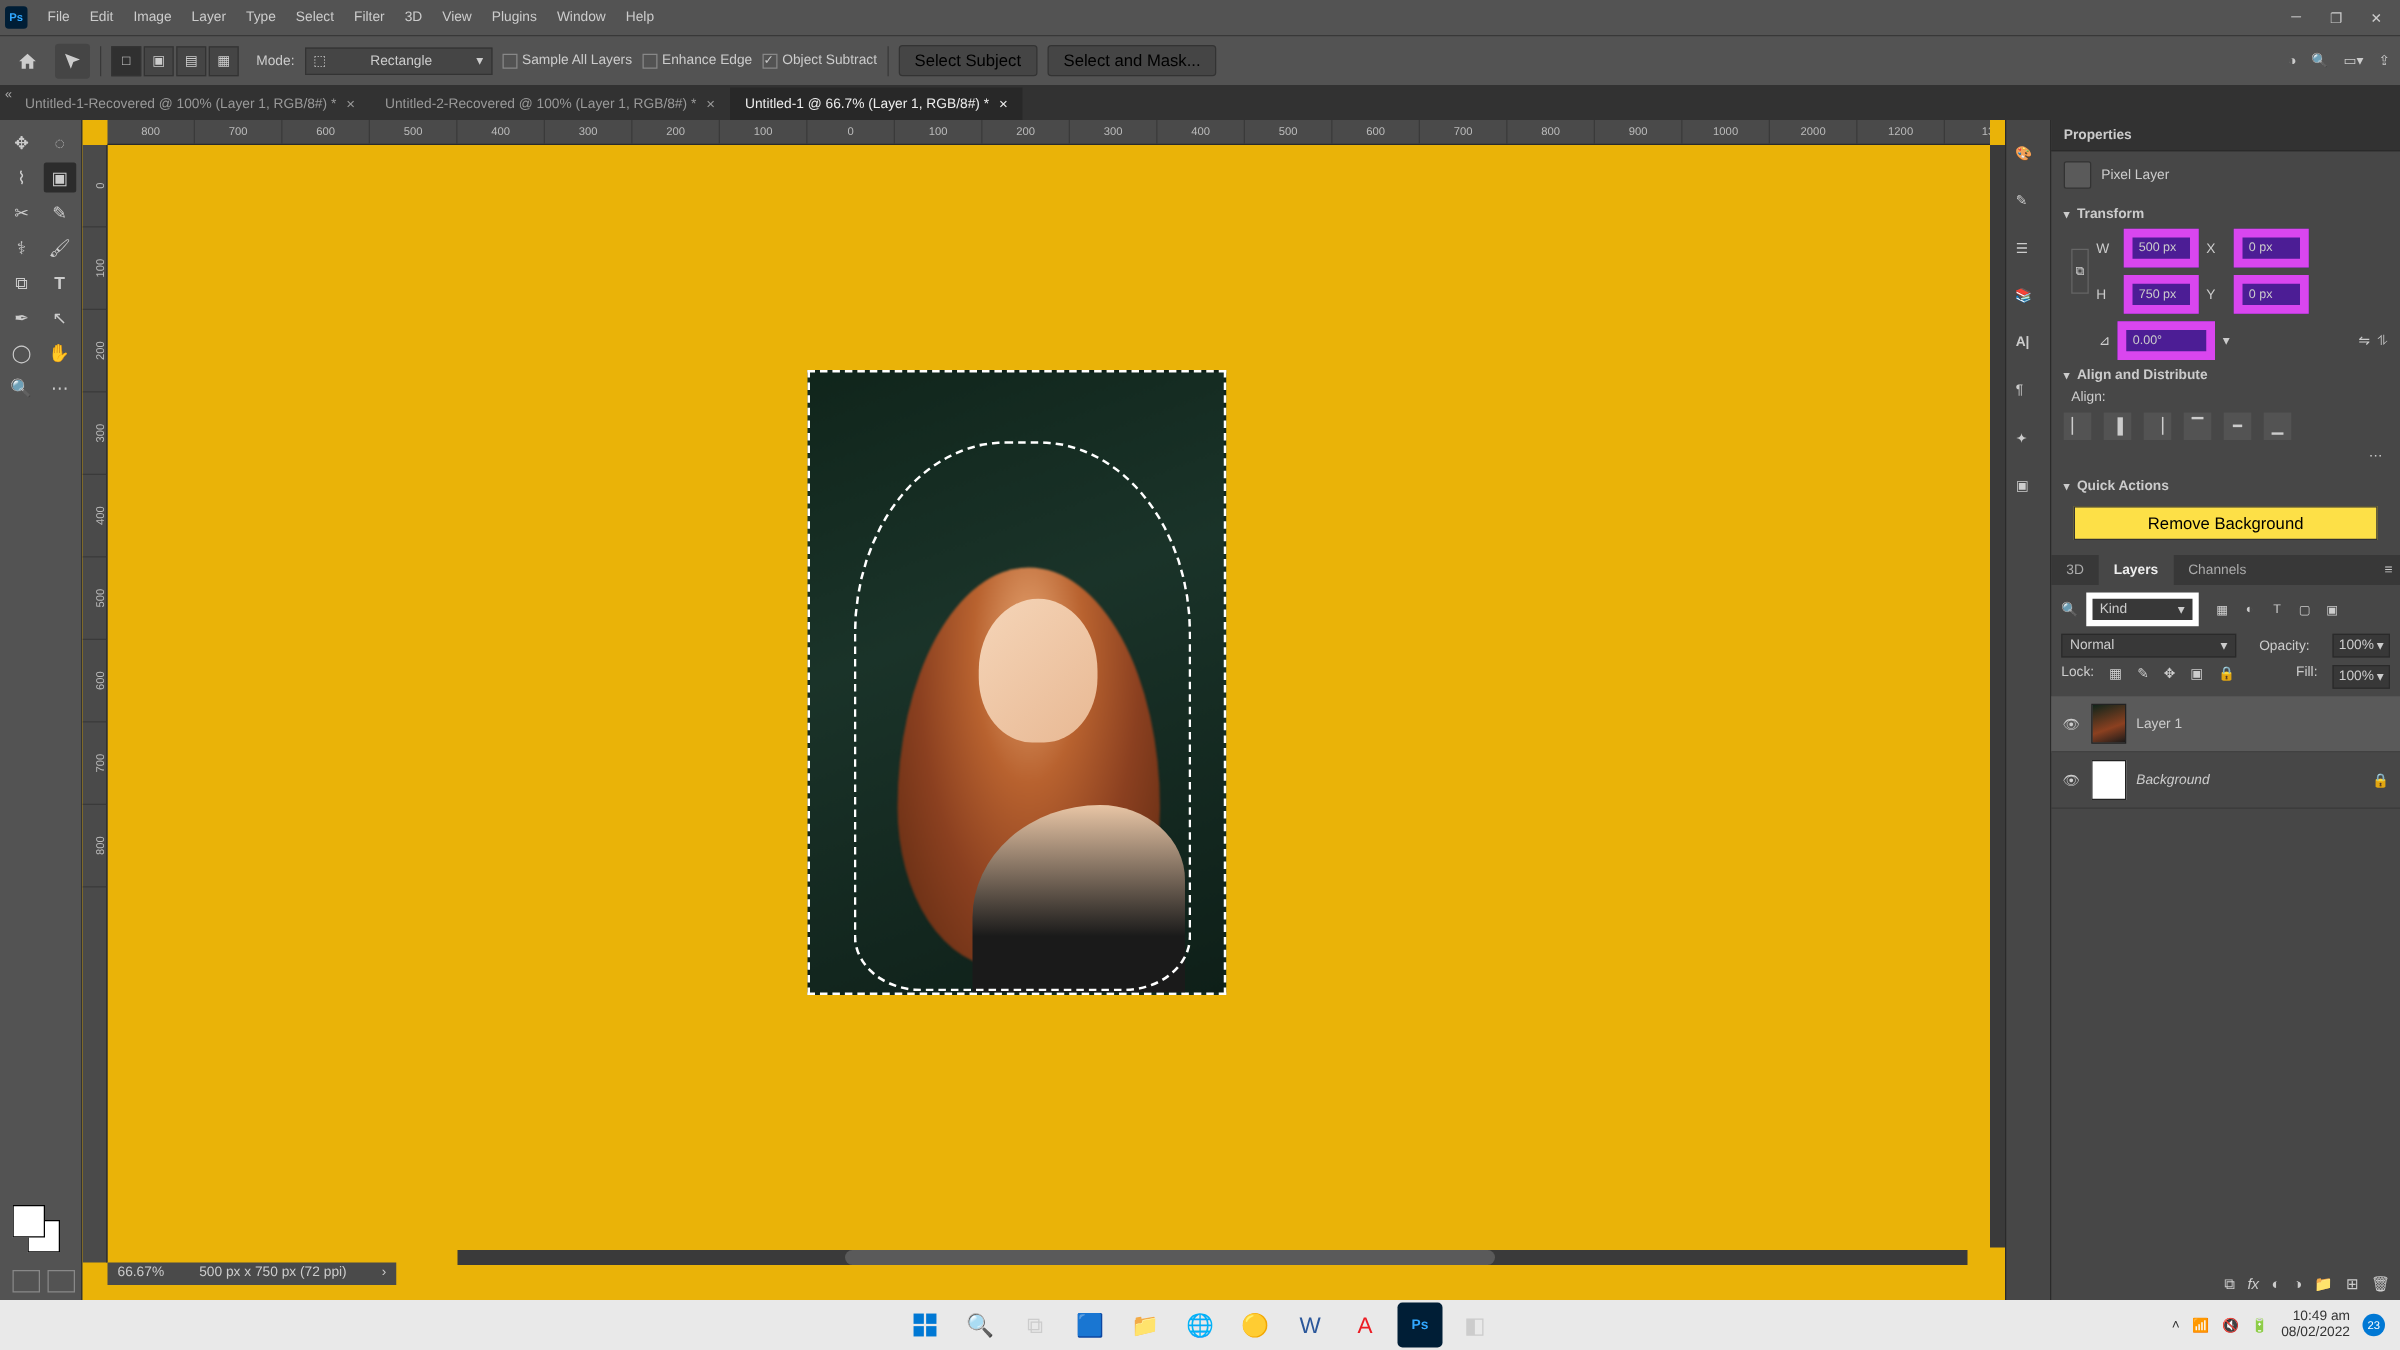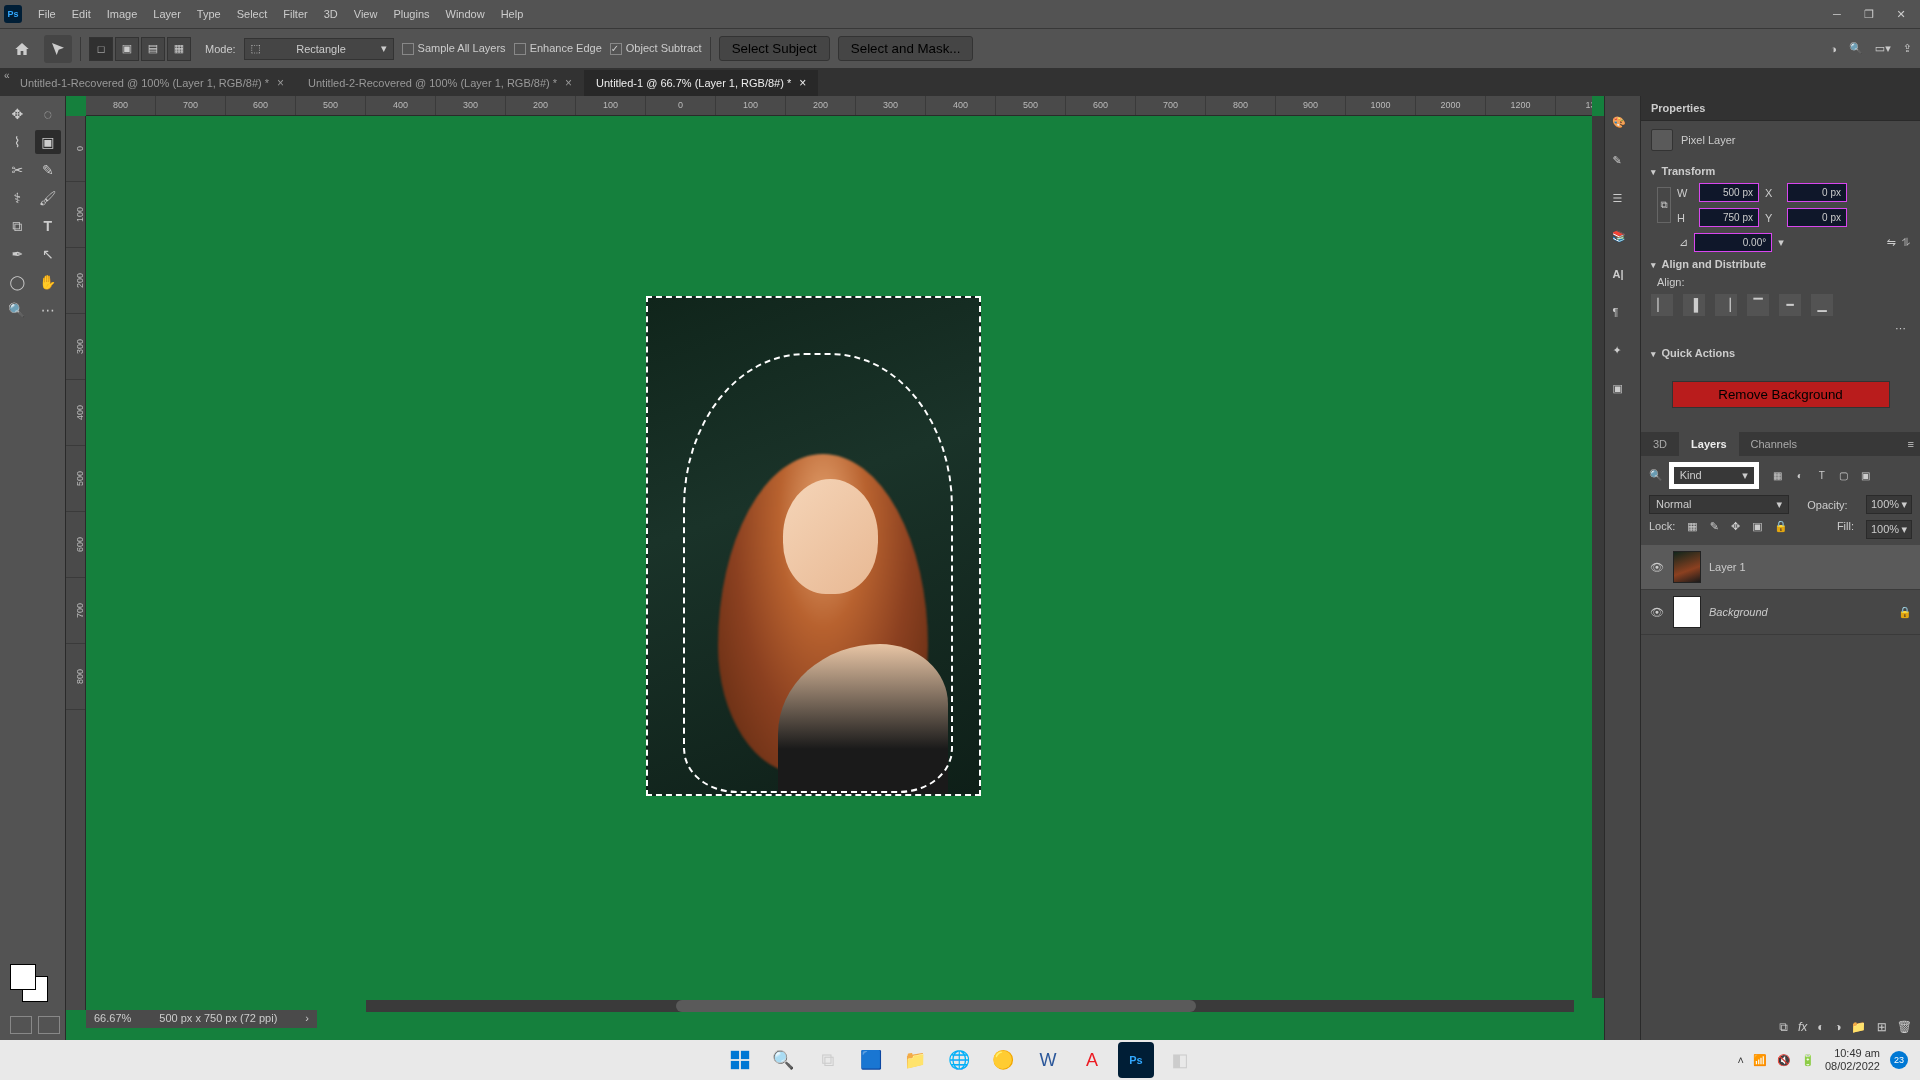--- a/index.html
+++ b/index.html
@@ -42,21 +42,21 @@
 .tool-row { display: flex; gap: 4px; }
 .tool { width: 28px; height: 24px; display: flex; align-items: center; justify-content: center; border-radius: 2px; font-size: 14px; }
 .tool.selected { background: #2c2c2c; }
 .color-swatch { position: relative; width: 40px; height: 40px; margin-top: auto; margin-left: 6px; }
 .fg-color { position: absolute; width: 26px; height: 26px; background: #fff; border: 1px solid #000; top: 0; left: 0; z-index: 2; }
 .bg-color { position: absolute; width: 26px; height: 26px; background: #fff; border: 1px solid #000; top: 12px; left: 12px; }
 .mask-mode { display: flex; gap: 6px; margin-top: 8px; margin-left: 6px; }
 .mask-btn { width: 22px; height: 18px; border: 1px solid #888; }
 
 
-.canvas-wrap { flex: 1; background: #15803d; position: relative; overflow: hidden; }
+.canvas-wrap { flex: 1; background: #eab308; position: relative; overflow: hidden; }
 .ruler-top { position: absolute; top: 0; left: 20px; right: 12px; height: 20px; background: #4a4a4a; display: flex; overflow: hidden; border-bottom: 1px solid #2a2a2a; }
 .ruler-top .tick { width: 70px; text-align: center; font-size: 9px; color: #bbb; padding-top: 4px; border-right: 1px solid #3a3a3a; flex-shrink: 0; }
 .ruler-left { position: absolute; top: 20px; left: 0; width: 20px; bottom: 30px; background: #4a4a4a; display: flex; flex-direction: column; border-right: 1px solid #2a2a2a; font-size: 9px; color: #bbb; }
 .ruler-left .vtick { height: 66px; writing-mode: vertical-rl; text-orientation: mixed; padding-left: 2px; border-bottom: 1px solid #3a3a3a; display: flex; align-items: flex-start; justify-content: center; }
 .vtick span { transform: rotate(180deg); display: block; line-height: 1; }
 .canvas-image { position: absolute; top: 200px; left: 580px; width: 335px; height: 500px; background: linear-gradient(160deg, #10251b 0%, #1a3329 40%, #0e1f18 100%); border: 2px dashed #fff; overflow: hidden; }
 .person { position: absolute; bottom: 0; left: 40px; width: 260px; height: 390px; }
 .hair { position: absolute; top: 50px; left: 30px; width: 210px; height: 320px; background: radial-gradient(ellipse at 50% 20%, #e6a572 0%, #b8622f 30%, #8b4020 60%, #5a2810 100%); border-radius: 50% 50% 40% 40% / 60% 60% 40% 40%; filter: blur(1px); }
 .face { position: absolute; top: 75px; left: 95px; width: 95px; height: 115px; background: linear-gradient(135deg, #f5d5b8 0%, #e8b893 100%); border-radius: 50% 50% 45% 45%; }
 .shoulder { position: absolute; bottom: 0; left: 90px; width: 170px; height: 150px; background: linear-gradient(180deg, #e8c5a5 0%, #1a1a1a 70%); border-radius: 60% 40% 0 0; }
@@ -74,25 +74,25 @@
 
 .right-panels { width: 280px; background: #474747; display: flex; flex-direction: column; border-left: 1px solid #2a2a2a; }
 .panel-tab { padding: 6px 10px; background: #323232; font-weight: bold; border-bottom: 1px solid #2a2a2a; }
 .panel-body { padding: 8px 10px; }
 .pixel-layer { display: flex; align-items: center; gap: 8px; margin-bottom: 8px; }
 .px-icon { width: 22px; height: 22px; background: #5a5a5a; border-radius: 2px; border: 1px solid #333; }
 .section-head { display: flex; align-items: center; gap: 6px; font-weight: bold; padding: 6px 0; }
 .chev::before { content: "▾"; font-size: 9px; }
 .transform-grid { display: grid; grid-template-columns: 14px 16px 60px 16px 60px; gap: 6px 6px; align-items: center; margin-left: 6px; }
 .link-icon { grid-row: span 2; border: 1px solid #666; height: 36px; display: flex; align-items: center; justify-content: center; font-size: 10px; }
-.num-input { background: #0f172a; padding: 3px 5px; border: 1px solid #d946ef; font-size: 10px; text-align: right; }
+.num-input { background: #4c1d95; padding: 3px 5px; border: 7px solid #d946ef; font-size: 10px; }
 .rotate-row { display: flex; align-items: center; gap: 6px; margin-top: 6px; margin-left: 28px; }
 .align-row { display: flex; gap: 10px; margin-top: 6px; }
 .align-btn { width: 22px; height: 22px; background: #535353; display: flex; align-items: center; justify-content: center; font-size: 12px; }
-.remove-bg-btn { width: 218px; padding: 5px 0; background: #b91c1c; border: 1px solid #333; text-align: center; margin: 16px auto; display: block; }
+.remove-bg-btn { width: 243px; padding: 5px 0; background: #fde047; border: 1px solid #333; text-align: center; margin: 4px auto; display: block; }
 .layers-tabs { display: flex; background: #383838; }
 .ltab { padding: 6px 12px; color: #aaa; }
 .ltab.active { background: #474747; color: #eee; font-weight: bold; }
 .layers-controls { padding: 6px 8px; display: flex; flex-direction: column; gap: 6px; }
 .kind-row { display: flex; align-items: center; gap: 6px; }
 .kind-select { background: #383838; padding: 2px 6px; width: 90px; display: flex; justify-content: space-between; border: 5px solid #ffffff; }
 .filter-icons { display: flex; gap: 8px; margin-left: 6px; }
 .filter-icons span { width: 14px; height: 14px; display: flex; align-items: center; justify-content: center; font-size: 10px; }
 .blend-row { display: flex; align-items: center; justify-content: space-between; }
 .blend-select { background: #383838; padding: 2px 6px; width: 140px; border: 1px solid #2a2a2a; display: flex; justify-content: space-between; }

